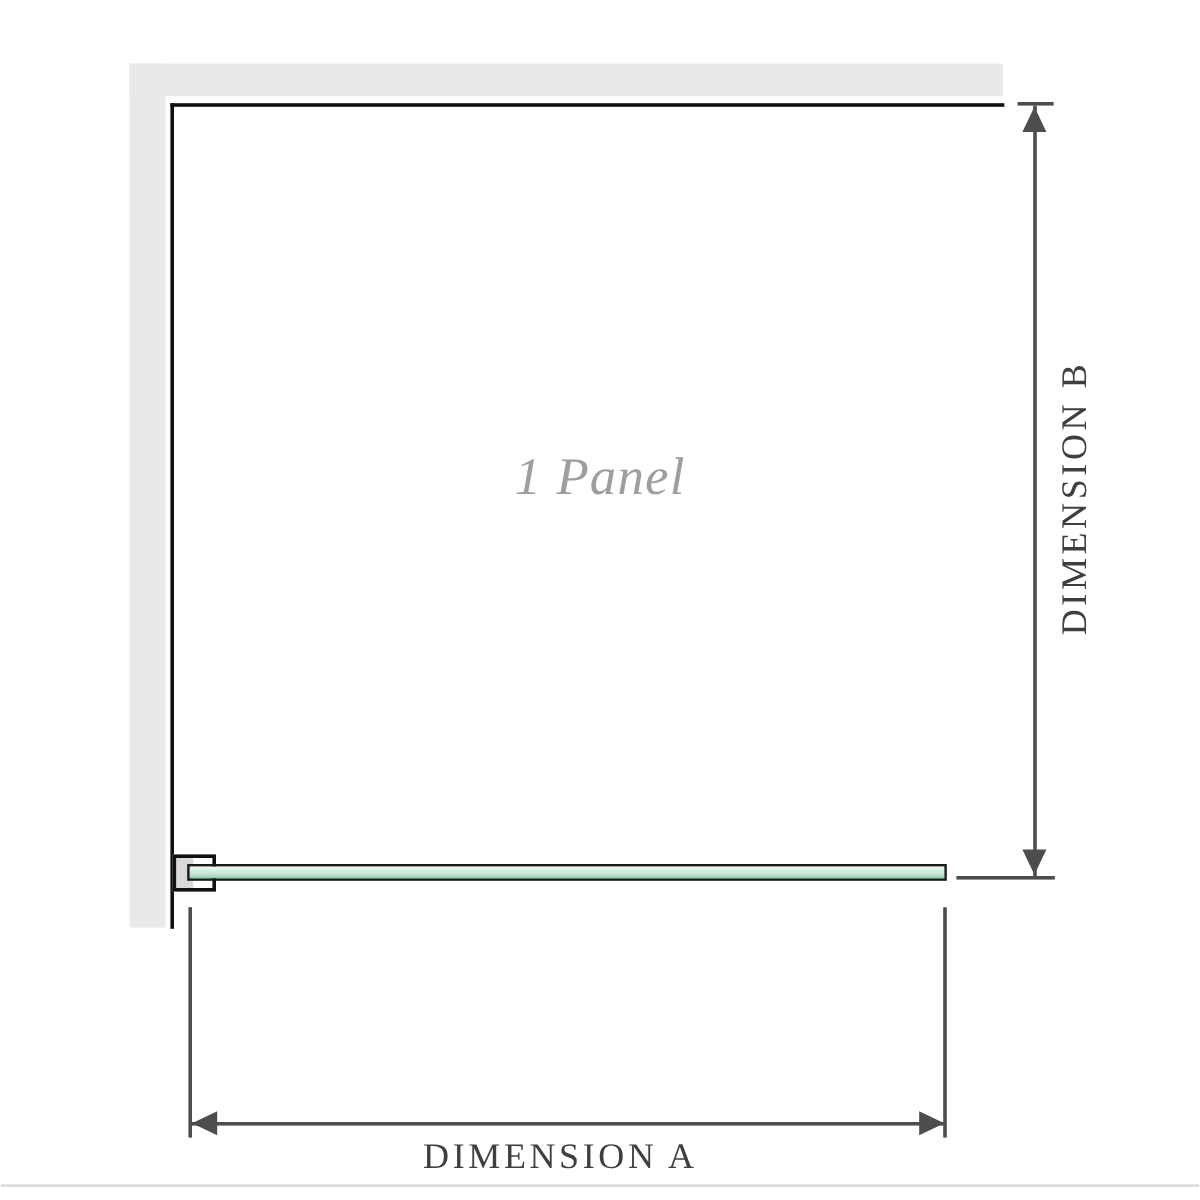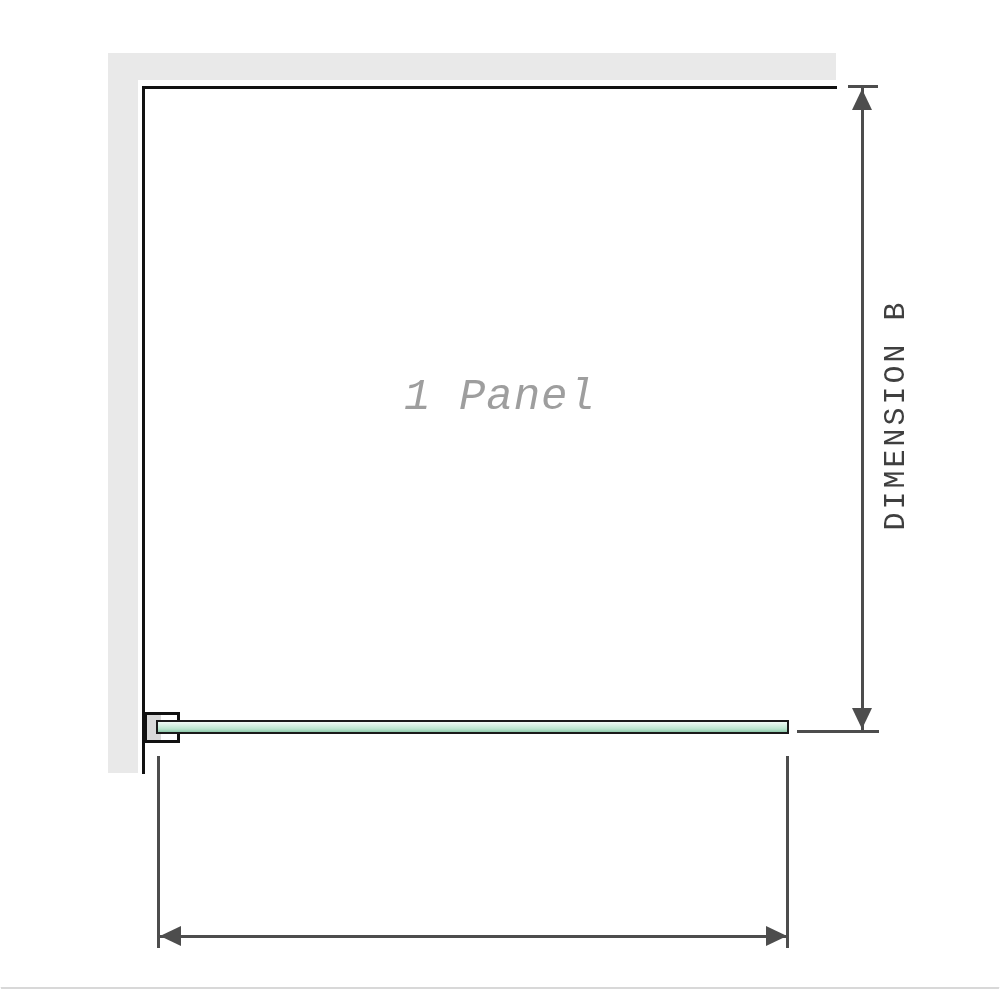--- a/index.html
+++ b/index.html
@@ -14,21 +14,21 @@
     --panel-text:#9e9e9e;
     --bracket-fill:#d9d9d9;
     --baseline:#d8d8d8;
   }
   html,body{margin:0;padding:0;background:#ffffff;}
   .canvas{
     position:relative;
     width:1000px;height:1000px;
     background:#ffffff;
     overflow:hidden;
-    font-family:Liberation Mono, monospace;
+    font-family:Liberation Serif, serif;
     border-radius:17px;
   }
   .abs{position:absolute;}
 
   
   .wall-top{left:108px;top:53px;width:728px;height:27px;background:var(--wall);}
   .wall-left{left:108px;top:53px;width:30px;height:720px;background:var(--wall);}
 
   
   .pb-top{left:142px;top:86px;width:695px;height:3px;background:var(--panel-border);}
@@ -117,16 +117,17 @@
   <div class="abs dline dimb-line"></div>
   <div class="abs arrow arrow-up dimb-arrow-up"></div>
   <div class="abs arrow arrow-down dimb-arrow-down"></div>
   <div class="abs dimb-label">DIMENSION B</div>
 
   <div class="abs dline dima-ext-left"></div>
   <div class="abs dline dima-ext-right"></div>
   <div class="abs dline dima-line"></div>
   <div class="abs arrow arrow-left dima-arrow-left"></div>
   <div class="abs arrow arrow-right dima-arrow-right"></div>
+  <div class="abs dima-label">DIMENSION A</div>
 
   <div class="abs baseline"></div>
 
 </div>
 
 </body></html>

